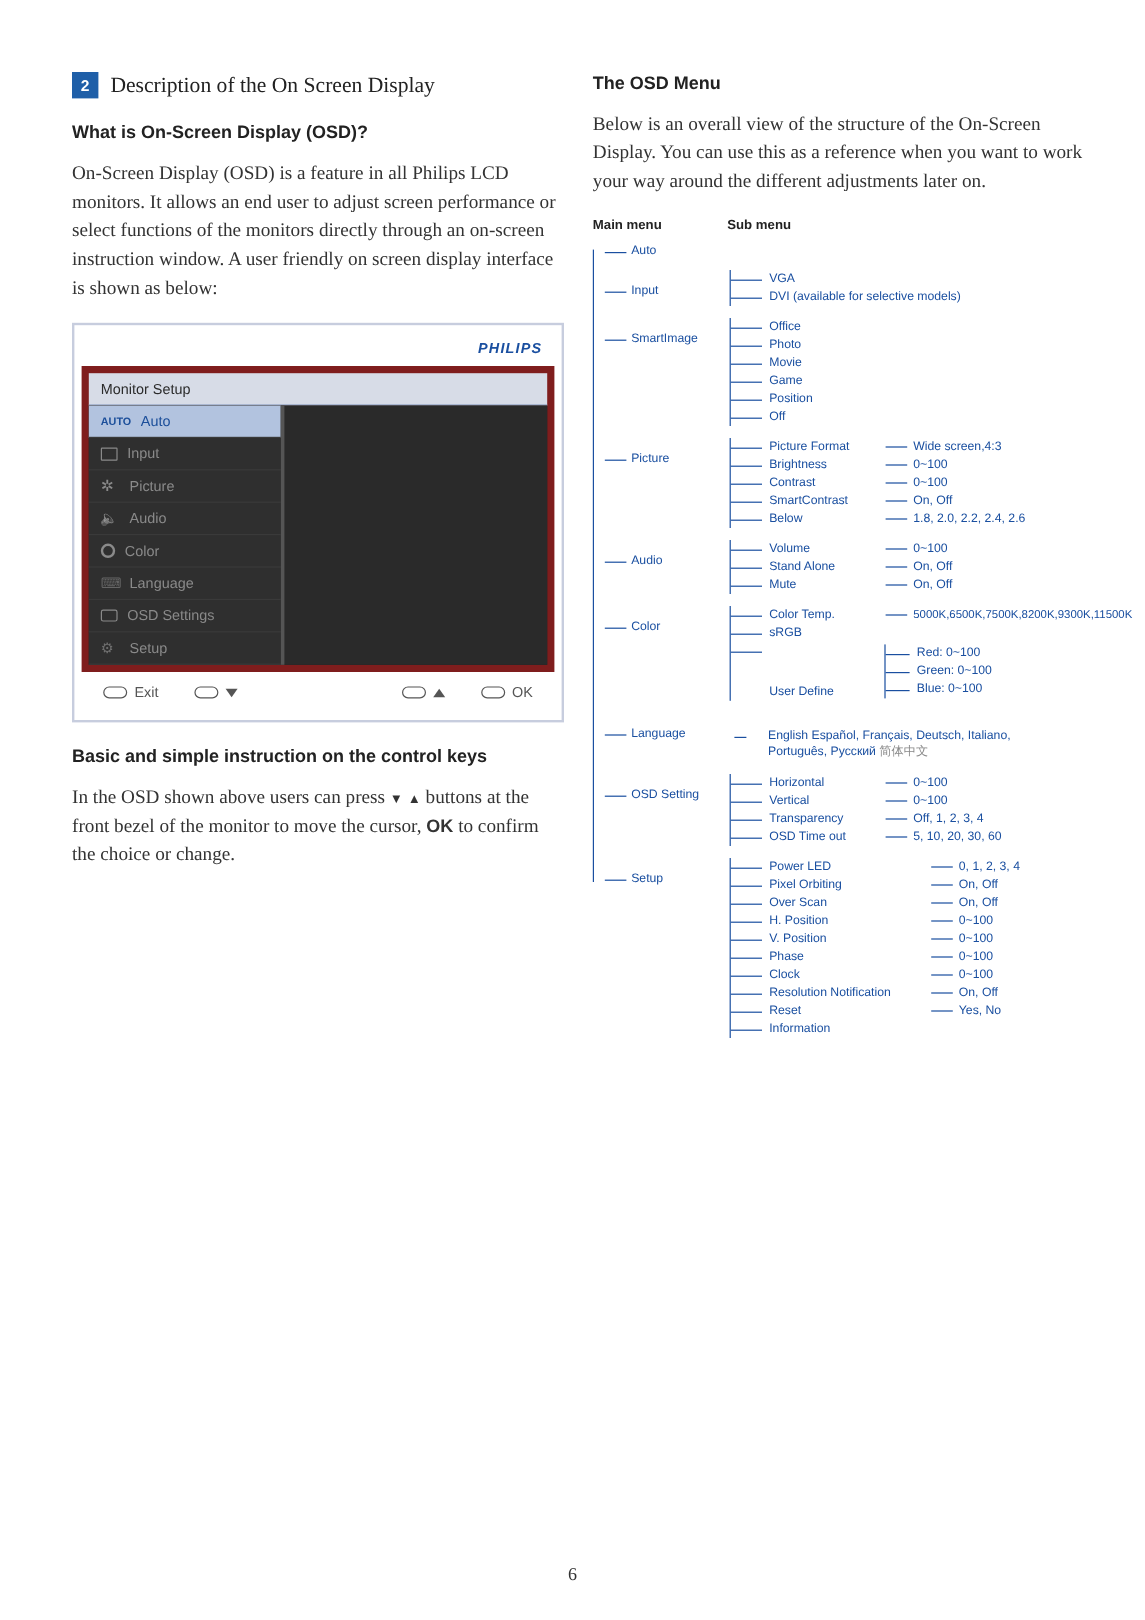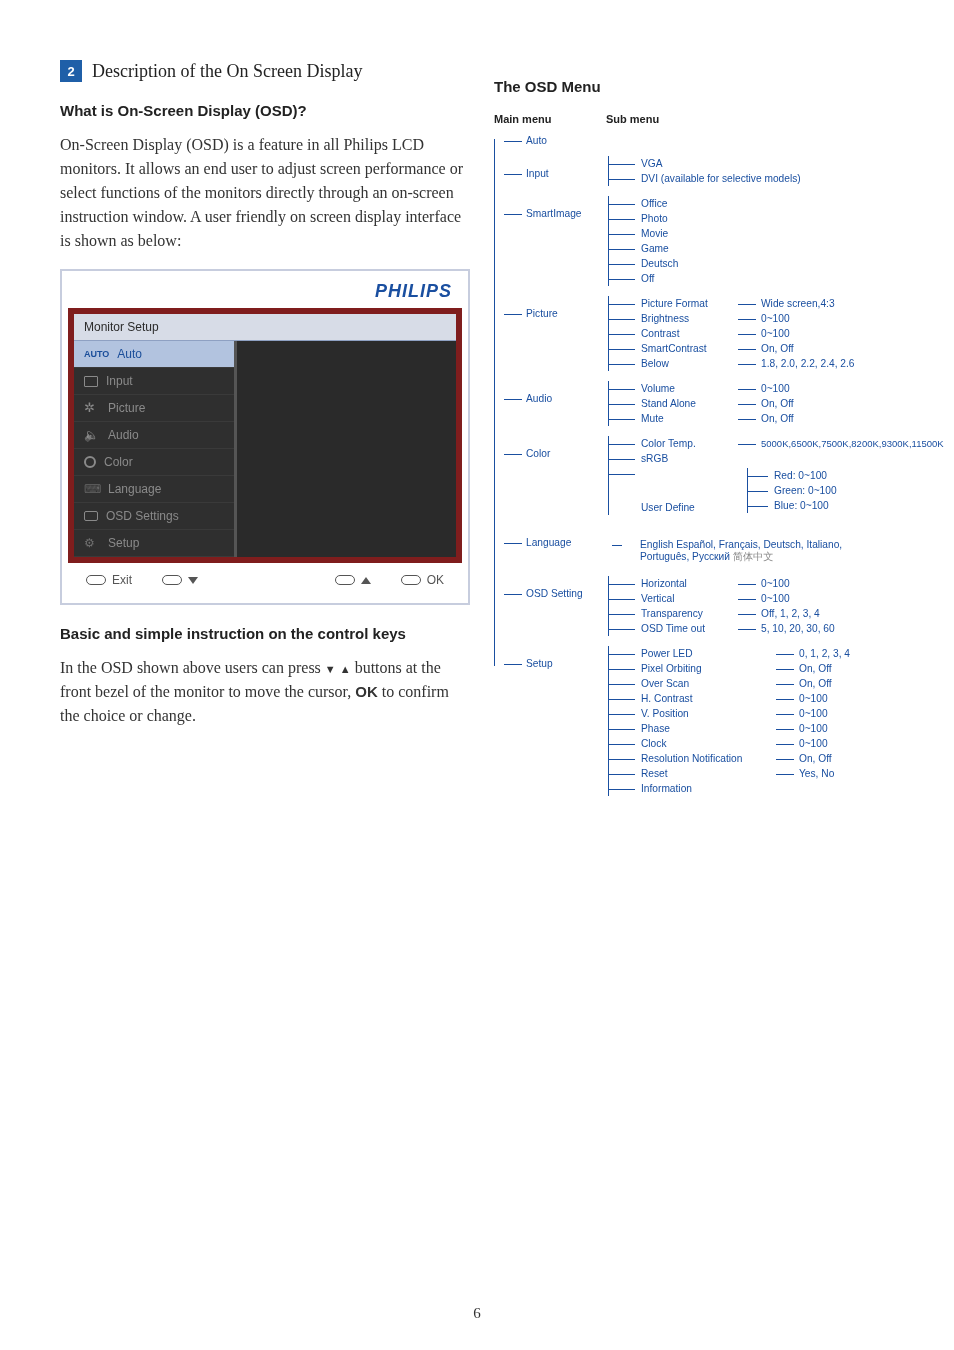--- a/index.html
+++ b/index.html
@@ -25,21 +25,21 @@
   }
   .sec-title { font-size: 18px; color: #222; }
   .sub-title { font-family: Arial, sans-serif; font-size: 15px; font-weight: bold; color: #222; margin: 20px 0 14px; }
   .body-text { font-size: 16px; line-height: 1.5; color: #333; margin-bottom: 16px; font-weight: 300; }
   .body-text .glyph { font-family: Arial, sans-serif; font-size: 11px; }
   .body-text b { font-family: Arial, sans-serif; font-weight: bold; font-size: 15px; }
 
   
   .osd-wrap { border: 2px solid #c7cdde; padding: 6px; background: #fff; }
   .osd-brand { text-align: right; padding: 4px 10px 6px; }
-  .brand-txt { font-family: Arial, sans-serif; font-weight: bold; font-style: italic; color: #1a4fa0; letter-spacing: 1px; font-size: 18px; }
+  .brand-txt { font-family: Arial, sans-serif; font-weight: bold; font-style: italic; color: #1a4fa0; letter-spacing: 1px; font-size: 12px; }
   .osd-body { background: #7f1d1d; padding: 6px; }
   .osd-header { background: #d7dce7; color: #2b2b2b; font-family: Arial, sans-serif; font-size: 12px; padding: 6px 10px; border-bottom: 1px solid #8ea0c2; }
   .osd-cols { display: flex; background: #222; }
   .osd-left { width: 42%; background: #2f2f2f; }
   .osd-right { flex: 1; background: #2a2a2a; border-left: 3px solid #555; min-height: 180px; }
   .osd-item {
     display: flex; align-items: center; gap: 8px;
     padding: 6px 10px; border-bottom: 1px solid #3a3a3a;
     font-family: Arial, sans-serif; font-size: 12px; color: #8a8a8a;
   }
@@ -74,21 +74,21 @@
   .m-sub { position: relative; padding-left: 18px; flex: 1; }
   .m-sub.border { border-left: 1px solid #1a4fa0; }
   .s-item { position: relative; padding: 2px 0 2px 14px; display: flex; gap: 0; align-items: flex-end; }
   .s-item::before { content: ""; position: absolute; left: -18px; top: 8px; width: 26px; border-top: 1px solid #1a4fa0; }
   .s-item.single::before { left: -14px; width: 10px; }
   .s-label { color: #1a4fa0; width: 92px; flex-shrink: 0; }
   .s-label.wide { width: 130px; }
   .s-dash { color: #1a4fa0; flex-shrink: 0; width: 28px; text-align: center; }
   .s-dash::before { content: ""; display: inline-block; width: 18px; border-top: 1px solid #1a4fa0; vertical-align: middle; }
   .s-val { color: #1a4fa0; flex: 1; }
-  .ud-block { position: relative; padding-left: 14px; border-left: 1px solid #1a4fa0; margin-left: 14px; }
+  .ud-block { position: relative; padding-left: 14px; border-left: 1px solid #1a4fa0; margin-left: 4px; }
   .ud-item { position: relative; padding: 2px 0 2px 12px; color: #1a4fa0; }
   .ud-item::before { content: ""; position: absolute; left: -14px; top: 8px; width: 20px; border-top: 1px solid #1a4fa0; }
   .lang-lines { color: #1a4fa0; }
   .lang-lines .gray { color: #888; }
 
   .page-num { position: absolute; bottom: 28px; left: 0; width: 100%; text-align: center; font-size: 15px; color: #333; }
 </style>
 </head>
 <body>
 
@@ -167,21 +167,22 @@
       </div>
     </div>
 
     <div class="sub-title">Basic and simple instruction on the control keys</div>
     <p class="body-text">
       <span>In the OSD shown above users can press </span><span class="glyph">▼</span> <span class="glyph">▲</span><span> buttons at the front bezel of the monitor to move the cursor, </span> <b>OK</b><span> to confirm the choice or change.</span>
     </p>
   </div>
 
   <div class="col right">
-    <div class="sub-title" style="margin-top:18px;">The OSD Menu</div>
+    <div class="sub-title" style="margin-top:1px;">The OSD Menu</div>
+    <p class="body-text">Below is an overall view of the structure of the On-Screen Display. You can use this as a reference when you want to work your way around the different adjustments later on.</p>
 
     <div class="tree-head">
       <span class="mh">Main menu</span>
       <span>Sub menu</span>
     </div>
 
     <div class="tree">
       <div class="spine"></div>
 
       <div class="m-item">
@@ -209,21 +210,21 @@
           <div class="s-item">
               <span class="s-label">Photo</span>
             </div>
           <div class="s-item">
               <span class="s-label">Movie</span>
             </div>
           <div class="s-item">
               <span class="s-label">Game</span>
             </div>
           <div class="s-item">
-              <span class="s-label">Deutsch</span>
+              <span class="s-label">Position</span>
             </div>
           <div class="s-item">
               <span class="s-label">Off</span>
             </div>
         </div>
       </div>
 
       <div class="m-item">
         <div class="m-label">Picture</div>
         <div class="m-sub border" style="margin-top:-12px;">
@@ -348,21 +349,21 @@
               <span class="s-label wide">Pixel Orbiting</span>
               <span class="s-dash"></span>
               <span class="s-val">On, Off</span>
             </div>
           <div class="s-item">
               <span class="s-label wide">Over Scan</span>
               <span class="s-dash"></span>
               <span class="s-val">On, Off</span>
             </div>
           <div class="s-item">
-              <span class="s-label wide">H. Contrast</span>
+              <span class="s-label wide">H. Position</span>
               <span class="s-dash"></span>
               <span class="s-val">0~100</span>
             </div>
           <div class="s-item">
               <span class="s-label wide">V. Position</span>
               <span class="s-dash"></span>
               <span class="s-val">0~100</span>
             </div>
           <div class="s-item">
               <span class="s-label wide">Phase</span>

